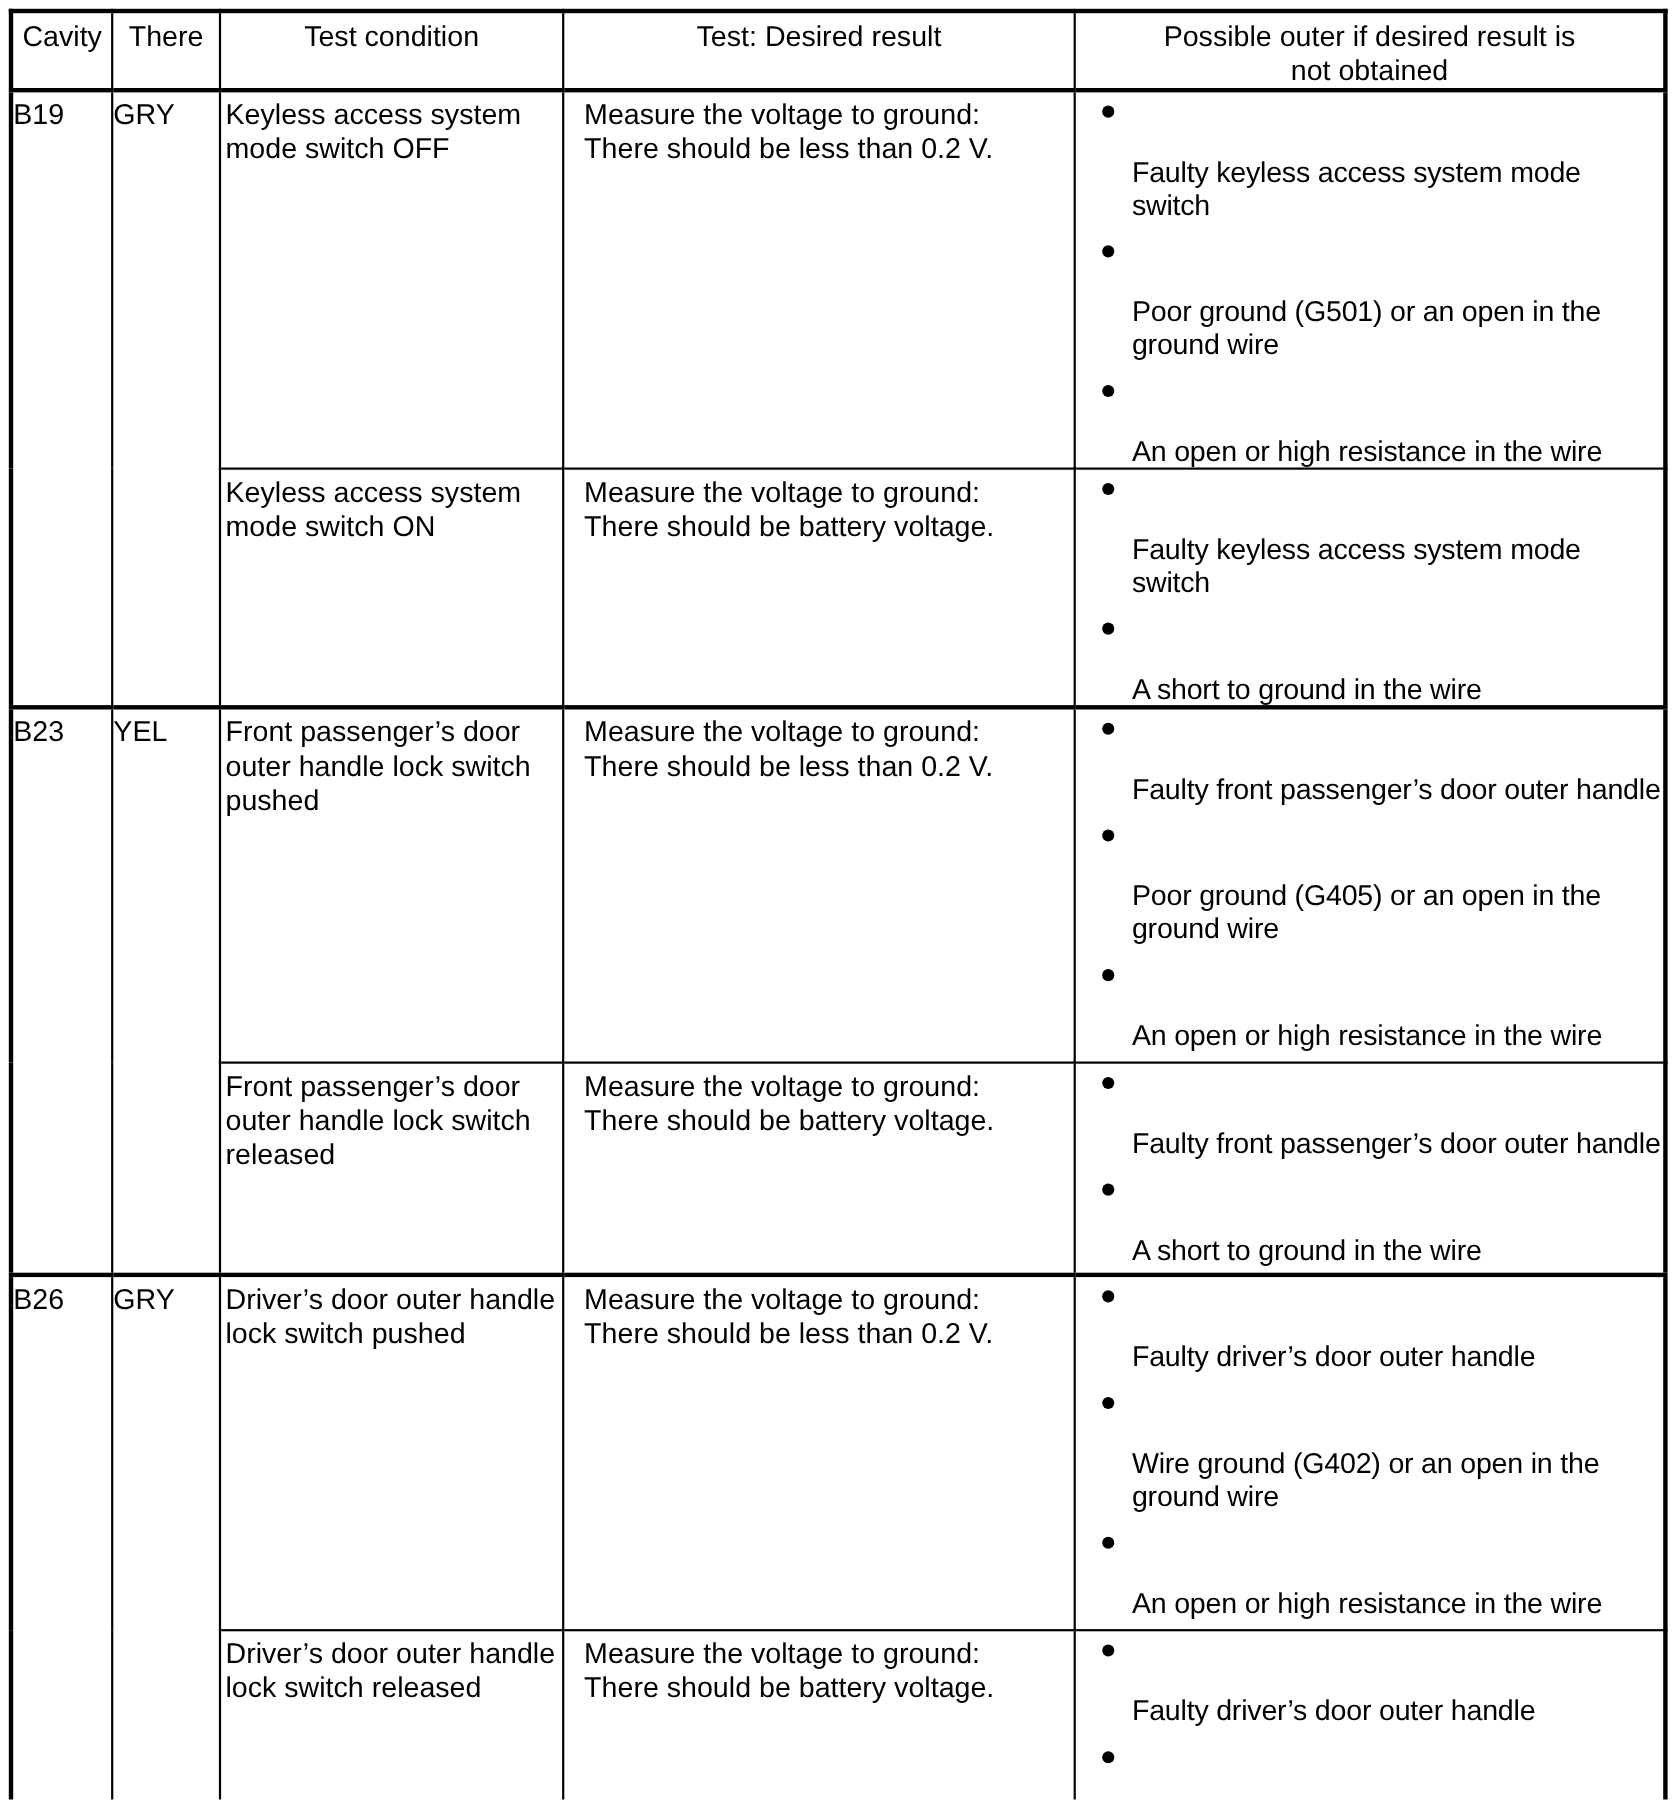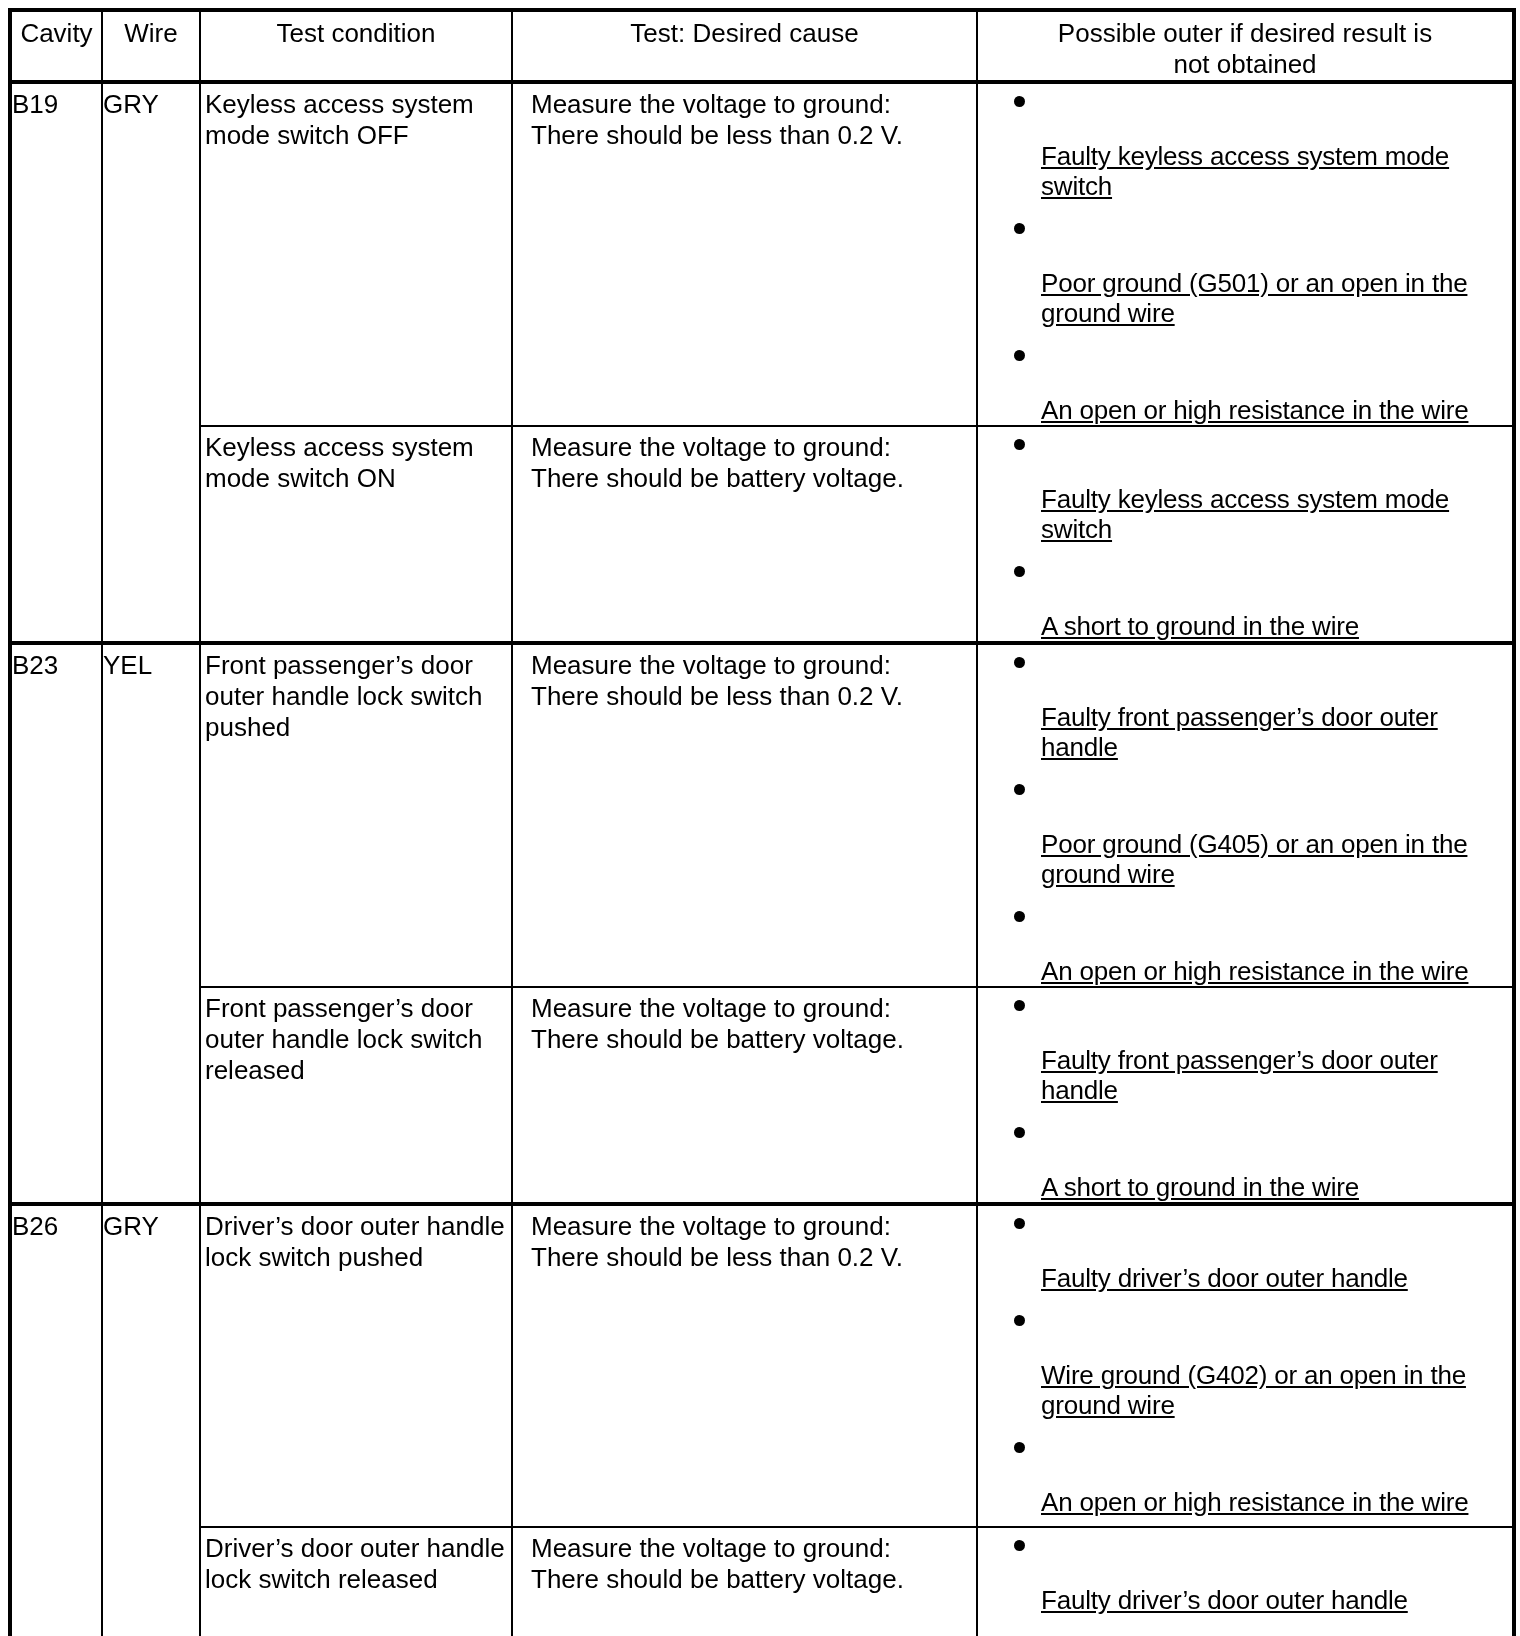--- a/index.html
+++ b/index.html
@@ -58,22 +58,21 @@
     text-align: left;
     padding: 5px 2px 0 4px;
     white-space: pre-line;
   }
   td.c-res {
     text-align: left;
     padding: 5px 2px 0 18px;
     white-space: pre-line;
   }
   td.c-causes {
-    padding: 12px 0 0 12px;
-    text-decoration: underline;
+    padding: 12px 0 0 0;
   }
   .cause-item + .cause-item { margin-top: 22px; }
   .dot {
     width: 11px;
     height: 11px;
     border-radius: 50%;
     background: #000;
     margin-left: 24px;
   }
   .cause-text {
@@ -92,23 +91,23 @@
       <col class="c1">
         <col class="c2">
         <col class="c3">
         <col class="c4">
         <col class="c5">
     </colgroup>
 
     <tbody>
         <tr class="r-head">
       <th>Cavity</th>
-      <th>Wire</th>
+      <th>There</th>
       <th>Test condition</th>
-      <th>Test: Desired cause</th>
+      <th>Test: Desired result</th>
       <th>Possible outer if desired result is
 not obtained</th>
     </tr>
 
     <tr class="r-a">
       <td class="c-cavity" rowspan="2">B19</td>
       <td class="c-wire" rowspan="2">GRY</td>
       <td class="c-cond">Keyless access system
 mode switch OFF</td>
       <td class="c-res">Measure the voltage to ground:

